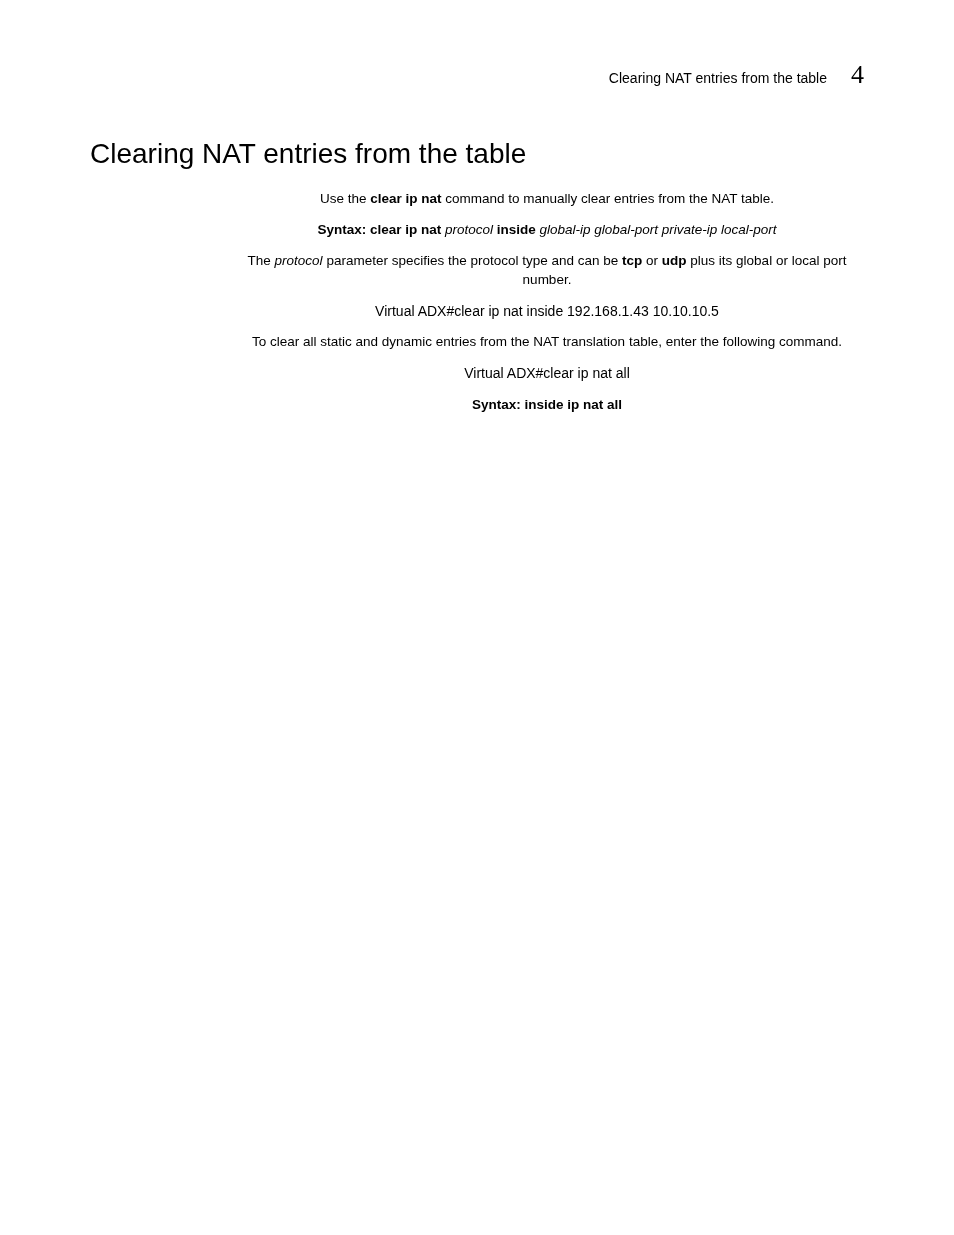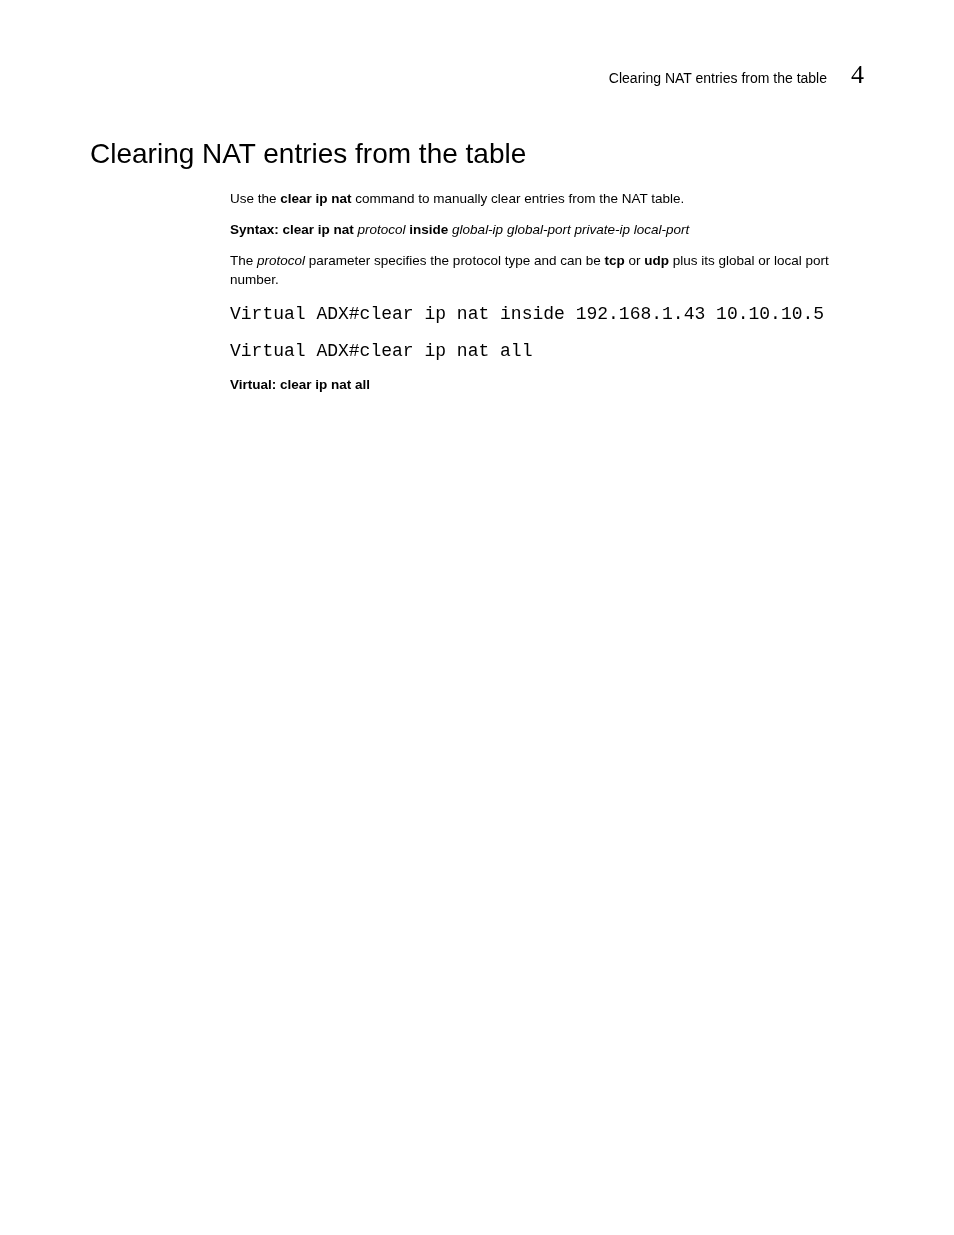--- a/index.html
+++ b/index.html
@@ -38,26 +38,27 @@
     margin: 0 0 20px 0;
     font-stretch: condensed;
   }
   .content {
     margin-left: 140px;
     font-size: 13.5px;
     line-height: 1.4;
   }
   .content p {
     margin: 0 0 12px 0;
+    text-align: center;
   }
   .bold { font-weight: bold; }
   .italic { font-style: italic; }
   .mono {
-    font-family: Liberation Mono, monospace;
-    font-size: 18px;
+    font-family: Liberation Sans, sans-serif;
+    font-size: 14px;
     white-space: pre;
   }
 </style>
 </head>
 <body>
 
 <div class="page">
 
   <div class="header">
     <span class="header-title">Clearing NAT entries from the table</span>
@@ -78,19 +79,20 @@
 
     <p>
       <span>The </span><span class="italic">protocol</span><span> parameter specifies the protocol type and can be </span><span class="bold">tcp</span><span> or </span><span class="bold">udp</span><span> plus its global or local port number.</span>
     </p>
 
 
     <p class="mono">Virtual ADX#clear ip nat inside 192.168.1.43 10.10.10.5</p>
 
 
 
+    <p>To clear all static and dynamic entries from the NAT translation table, enter the following command.</p>
 
     <p class="mono">Virtual ADX#clear ip nat all</p>
 
-    <p class="bold">Virtual:  clear ip nat all</p>
+    <p class="bold">Syntax:  inside ip nat all</p>
 
   </div>
 </div>
 
 </body></html>

